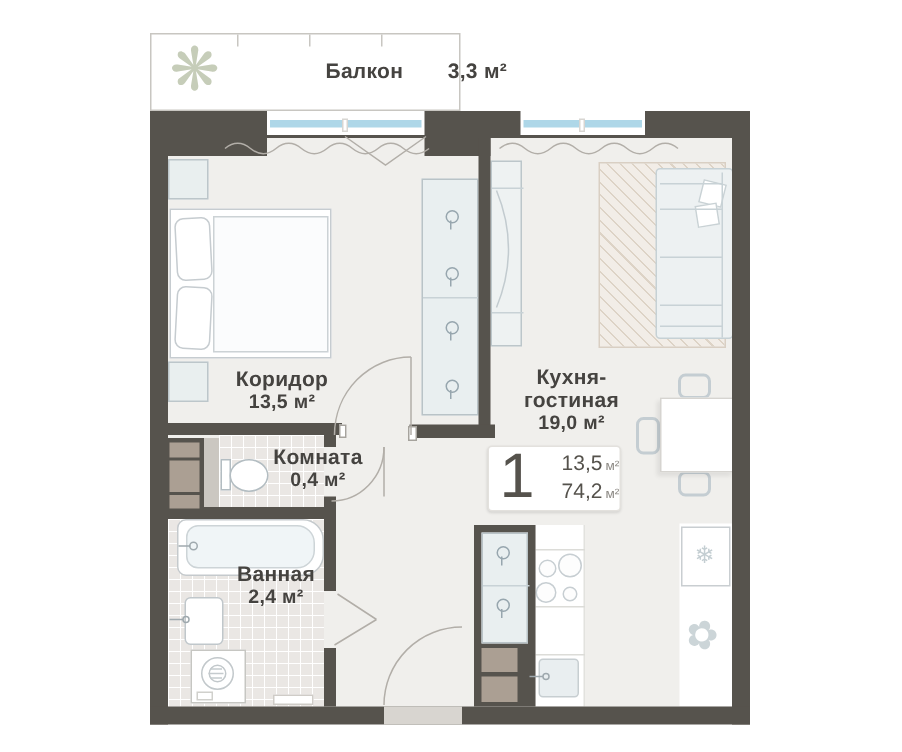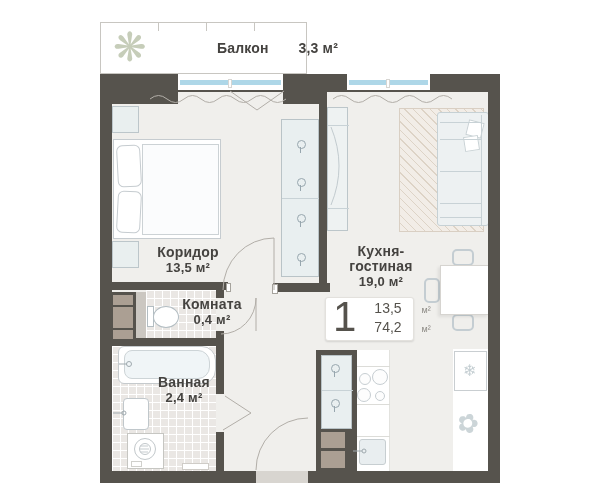--- a/index.html
+++ b/index.html
@@ -24,21 +24,21 @@
   .overlay{position:absolute;left:0;top:0;z-index:50;pointer-events:none;}
   .chair{position:absolute;z-index:9;border:2px solid #c4cdd2;border-radius:5px;background:#f0efec;box-sizing:border-box;}
   .divline{position:absolute;background:#c8d2d6;z-index:11;}
   .badge{position:absolute;left:325px;top:297px;width:89px;height:44px;background:#ffffff;
          border:1px solid #e3e1dd;border-radius:3px;box-shadow:0 1px 2px rgba(0,0,0,.12);
          z-index:70;display:flex;align-items:center;box-sizing:border-box;padding:0 7px;}
   .badge .one{font-size:42px;line-height:34px;font-weight:400;color:#55524c;margin-top:-4px;}
   .badge .sep{width:1px;height:26px;background:#dcdad6;margin:0 8px 0 10px;}
   .badge .vals{display:flex;flex-direction:column;}
   .badge .vrow{font-size:14px;line-height:17px;color:#55524c;}
-  .badge .unit{font-size:9px;color:#8c8984;margin-left:20px;}
+  .badge .unit{font-size:9px;color:#8c8984;margin-left:2px;}
   .balcony{position:absolute;left:100px;top:22px;width:207px;height:52px;background:#ffffff;
            border:1px solid #c8c6c1;box-sizing:border-box;z-index:5;}
   .btick{position:absolute;top:0;width:1px;height:8px;background:#c8c6c1;}
   .window{position:absolute;top:74px;height:16px;background:#ffffff;z-index:42;}
   .window .glass{position:absolute;left:2px;right:2px;top:6px;height:5px;background:#aed7e8;}
   .window .mid{position:absolute;top:5px;width:2px;height:7px;background:#ffffff;border:1px solid #d8d6d2;z-index:43;}
   .stove{position:absolute;border:1px solid #c7ced2;border-radius:50%;background:#fdfdfd;z-index:12;box-sizing:border-box;}
   .jamb{position:absolute;background:#ffffff;border:1px solid #a6a39d;box-sizing:border-box;z-index:46;}
   .glyph{position:absolute;z-index:12;line-height:1;}
 </style>

